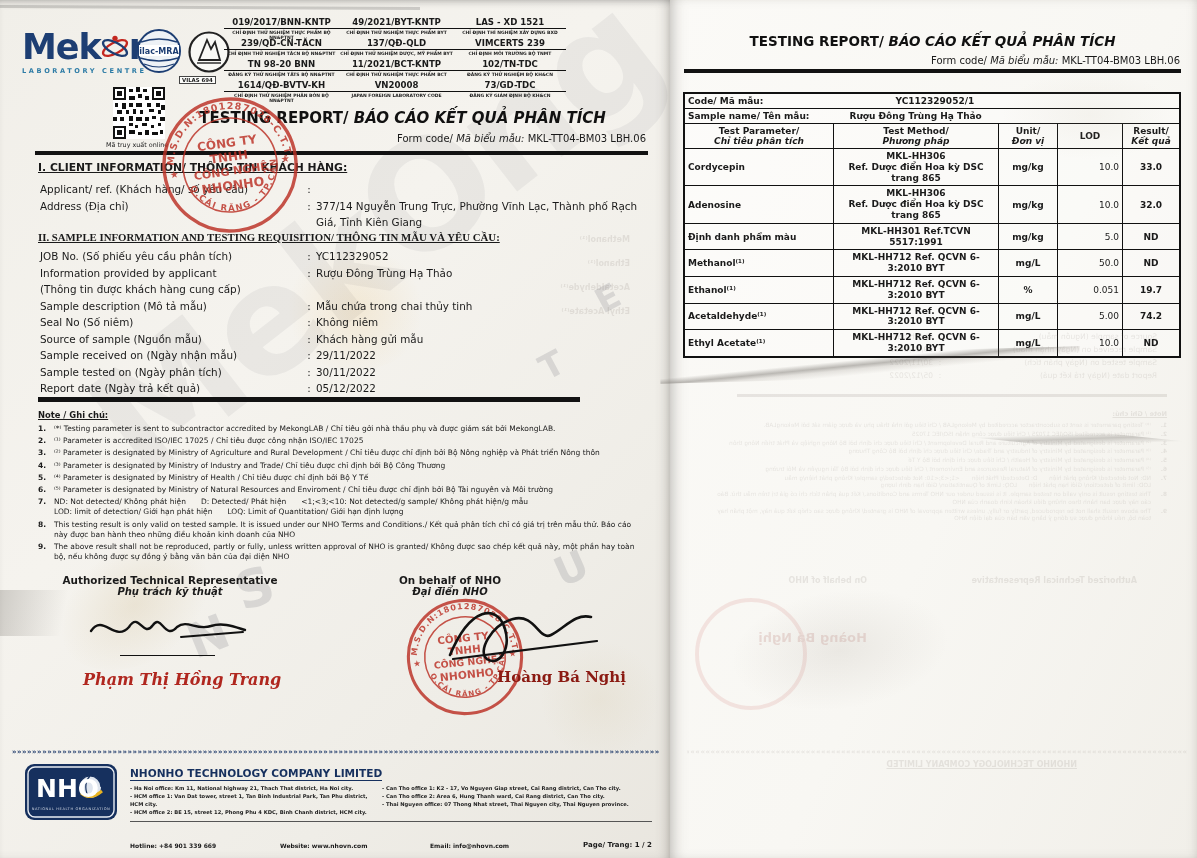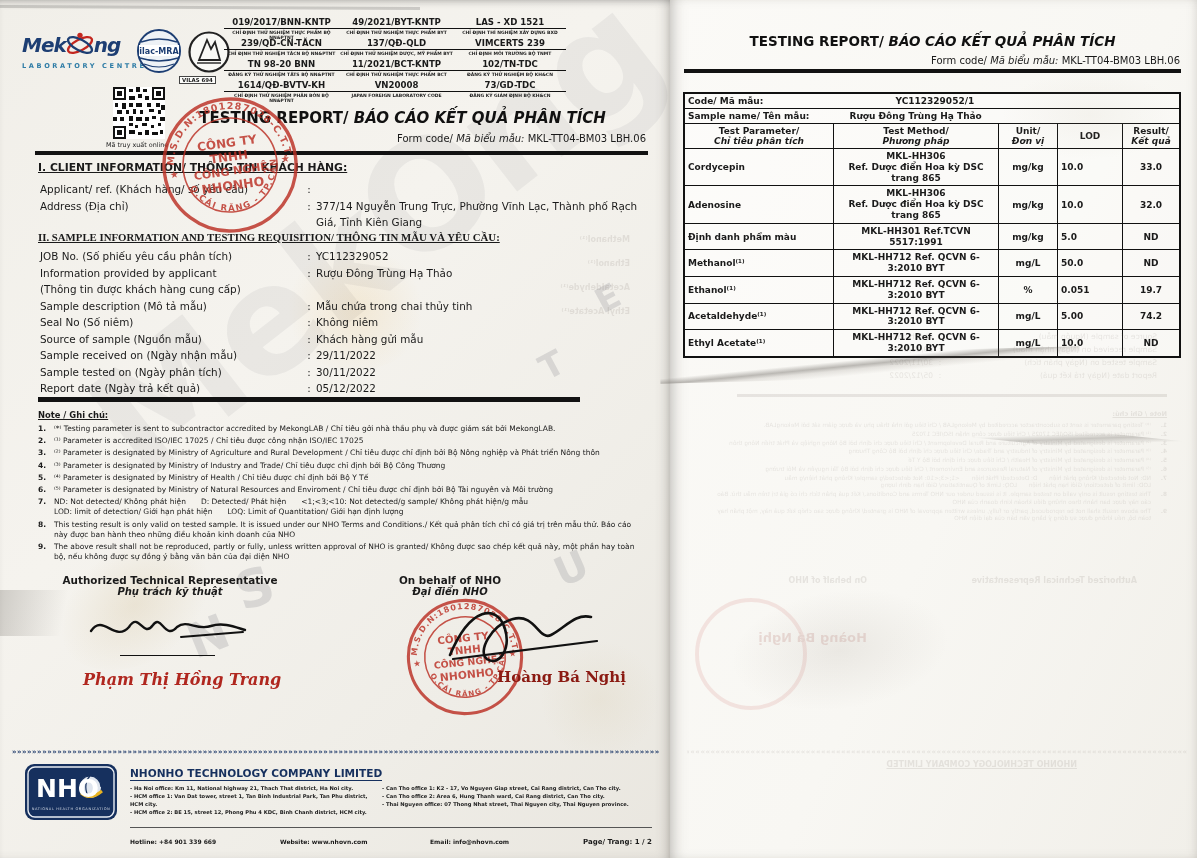--- a/index.html
+++ b/index.html
@@ -18,21 +18,21 @@
   .page-right{
     left:670px;width:527px;
     background:linear-gradient(115deg,#fbfaf7 0%,#f8f7f3 55%,#f1efe9 100%);
     box-shadow:inset 10px 0 16px -10px rgba(90,85,80,.5), inset -6px 0 12px -8px rgba(120,115,108,.4);
   }
   .abs{position:absolute;}
   .i{font-style:italic;}
 
   
   .mek-row{display:flex;align-items:center;}
-  .mek-word{font-weight:bold;font-size:20px;color:#1d3e73;letter-spacing:-1px;line-height:1;font-style:italic;}
+  .mek-word{font-weight:bold;font-size:35px;color:#1d3e73;letter-spacing:-1px;line-height:1;}
   .mek-sub{font-size:6.6px;letter-spacing:2.6px;color:#2e7ca6;font-weight:bold;margin-top:2px;}
   .badge-label{font-size:5.4px;font-weight:bold;border:1px solid #444;padding:0 2px;background:#fdfdfb;}
 
   .accreds{
     display:grid;grid-auto-flow:column;
     grid-template-rows:repeat(4,21px);grid-template-columns:115px 115px 112px;
   }
   .acc-item{text-align:center;}
   .acc-code{font-size:8.6px;font-weight:bold;border-bottom:1.4px solid #111;line-height:1.15;}
   .acc-desc{font-size:4.5px;font-weight:bold;color:#222;line-height:1.2;margin-top:1px;}
@@ -69,39 +69,39 @@
   
   .stamp{opacity:.82;}
 
   
   .chevrons{font-size:7px;color:#1a3668;letter-spacing:.5px;white-space:nowrap;overflow:hidden;font-weight:bold;}
   .footer-company{font-size:10.6px;font-weight:bold;color:#16305e;border-bottom:1.6px solid #16305e;display:inline-block;padding-bottom:1px;}
   .addr-cols{display:flex;margin-top:3px;}
   .addr-col{font-size:5.2px;font-weight:bold;color:#222;line-height:1.55;}
   .addr-col.one{width:252px;}
   .addr-col.two{width:258px;}
-  .footer-sep{border-top:1px solid #555;margin-top:11px;padding-top:10px;display:flex;align-items:flex-start;}
+  .footer-sep{border-top:1px solid #555;margin-top:5px;padding-top:19px;display:flex;align-items:center;}
   .footer-contact{font-size:6px;font-weight:bold;}
   .footer-page{font-size:7px;font-weight:bold;}
 
   
   table.result{border-collapse:collapse;border:2px solid #111;width:498px;font-size:9px;background:rgba(255,255,255,.35);}
   table.result td,table.result th{border:1.2px solid #111;padding:2px 3px;vertical-align:middle;}
   .row-code td,.row-sample td{font-weight:bold;font-size:9px;}
   .row-code .lbl,.row-sample .lbl{border-right:none;width:140px;}
   .row-code .val,.row-sample .val{border-left:none;}
   .row-code .val{padding-left:62px;}
   .row-sample .val{padding-left:16px;}
   th.hcell{font-size:9px;text-align:center;padding:2px;}
   th.hcell .top{font-weight:bold;}
   th.hcell .bot{font-weight:bold;font-style:italic;}
   td.param{font-weight:bold;text-align:left;padding-left:5px;width:142px;}
   td.method{font-weight:bold;text-align:center;white-space:pre-line;width:158px;line-height:1.2;}
   td.unit{font-weight:bold;text-align:center;width:52px;}
-  td.lod{font-weight:bold;text-align:left;width:58px;}
+  td.lod{font-weight:normal;text-align:right;width:58px;}
   td.result-v{font-weight:bold;text-align:center;}
 
   
   .wm{pointer-events:none;}
   .ghost{transform:scaleX(-1);opacity:.13;filter:blur(.4px);color:#6b5f57;}
   .ghost .info-row{font-size:7.6px;line-height:13px;}
   .ghost .info-label{width:210px;}
   .ghost .info-value{width:150px;}
   .ghost .note-row{font-size:5.8px;margin-bottom:1px;}
   .ghost .note-text{width:440px;}

